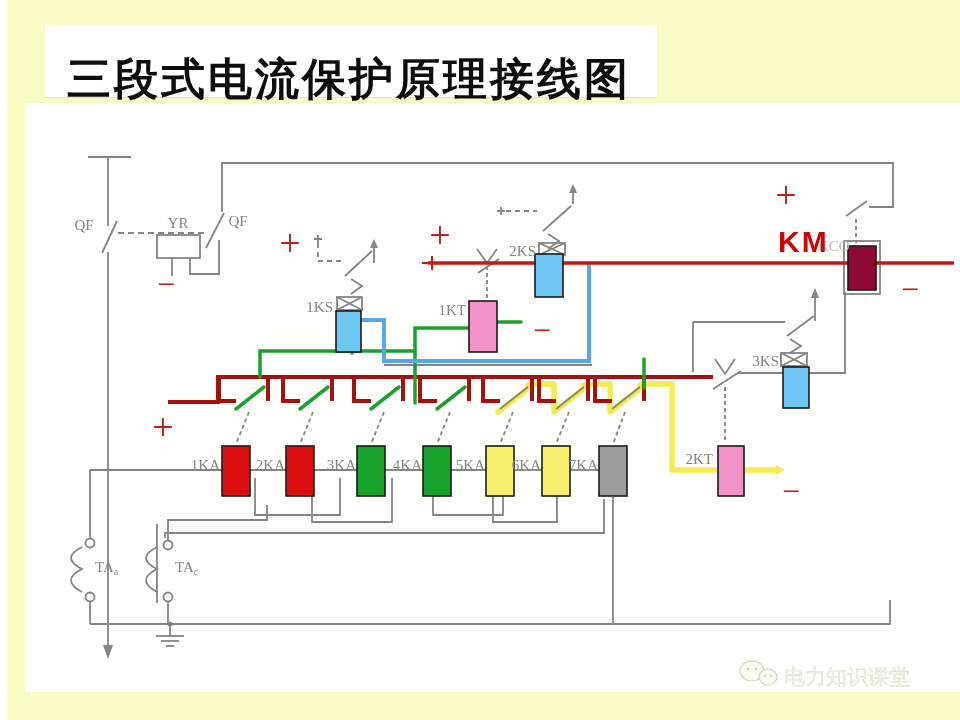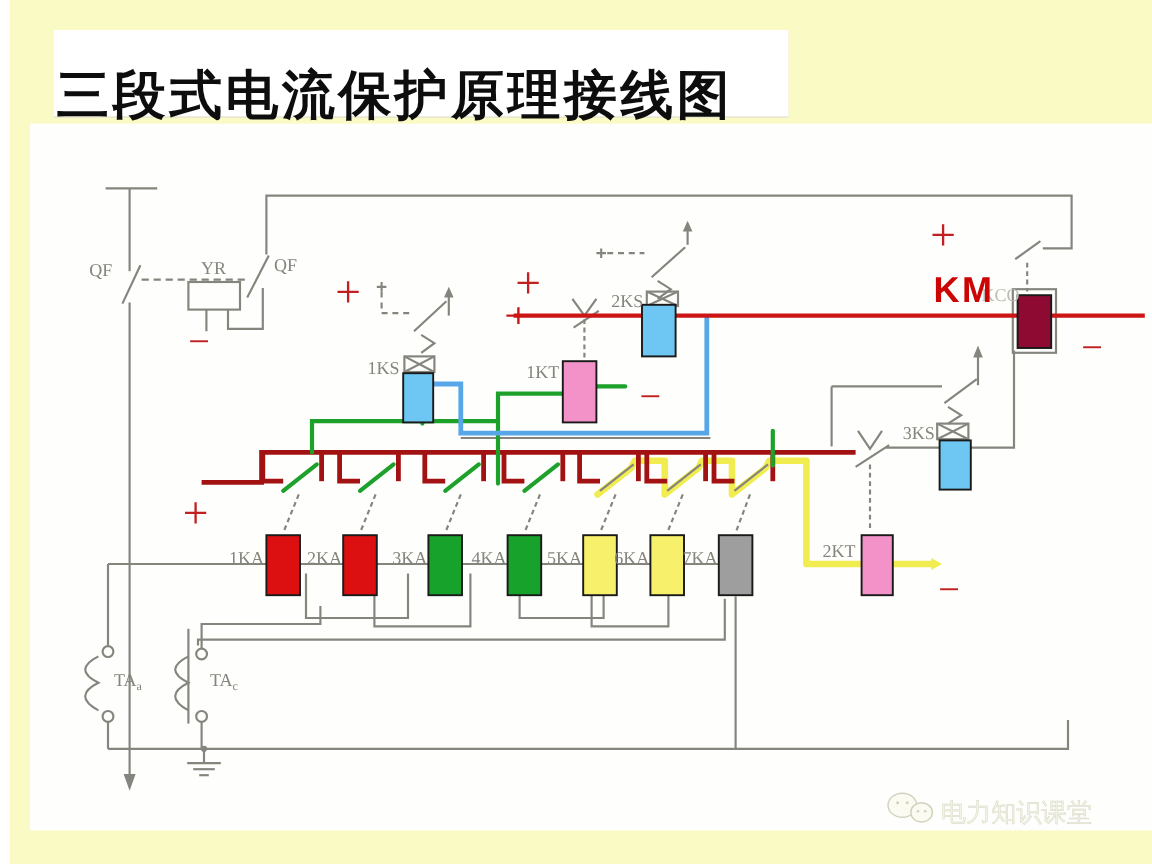--- a/index.html
+++ b/index.html
@@ -1,21 +1,21 @@
 <!DOCTYPE html>
 <html><head>
 <meta charset="utf-8">
 <style>
   html,body{margin:0;padding:0;}
   body{width:960px;height:720px;position:relative;background:#ffffff;overflow:hidden;
        font-family:"Liberation Serif",serif;}
   .yellow-bg{position:absolute;left:8px;top:0;width:952px;height:720px;background:#fafac5;}
   .title-box{position:absolute;left:45px;top:25px;width:612px;height:72px;background:#ffffff;
              box-shadow:0 1px 0 #e0e0d0;display:flex;align-items:center;}
-  .title-text{font-size:44px;font-weight:700;color:#0d0d0d;letter-spacing:3px;padding-left:2px;
+  .title-text{font-size:44px;font-weight:700;color:#0d0d0d;letter-spacing:3px;padding-left:22px;
               font-family:"Liberation Serif",serif;white-space:nowrap;margin-top:37px;}
   .diagram-paper{position:absolute;left:25px;top:103px;width:935px;height:589px;background:#fefefc;}
   svg.overlay{position:absolute;left:0;top:0;width:960px;height:720px;}
   text{font-family:"Liberation Serif",serif;}
   .lbl{font-size:15px;}
   .lbl-s{font-size:10px;}
   .mark-plus{font-size:38px;font-weight:400;}
   .mark-minus{font-size:32px;font-weight:400;}
   .km-text{font-size:30px;font-weight:700;letter-spacing:2px;font-family:"Liberation Sans",sans-serif;}
   .kco-text{font-size:15px;}

